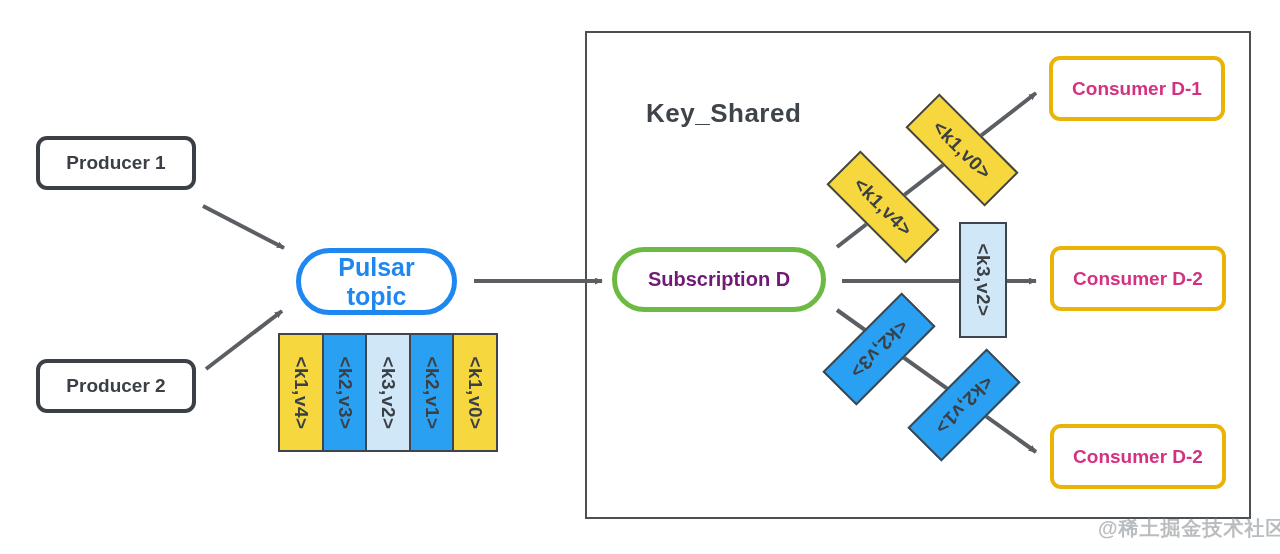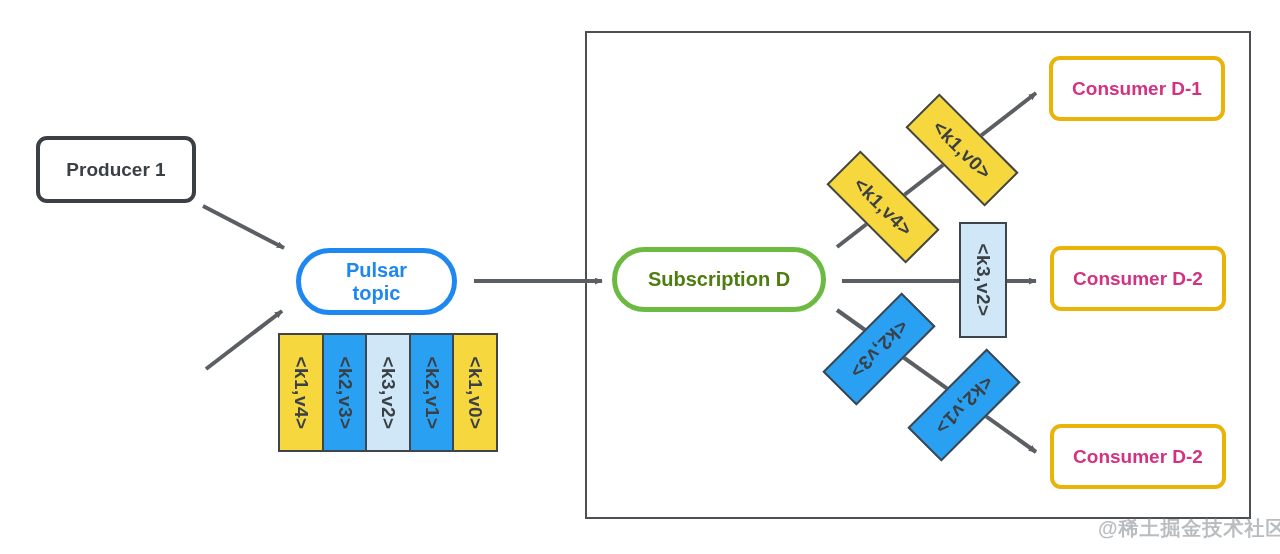--- a/index.html
+++ b/index.html
@@ -8,30 +8,30 @@
     font-family:"Liberation Sans",sans-serif;overflow:hidden;
   }
   svg.wires{position:absolute;left:0;top:0;z-index:1;}
 
   .node{
     position:absolute;display:flex;align-items:center;justify-content:center;
     background:#fff;box-sizing:border-box;text-align:center;z-index:2;
     font-weight:bold;
   }
   .producer{
-    width:160px;height:67px;border:4px solid #3a4046;border-radius:11px;
+    width:160px;height:54px;border:4px solid #3a4046;border-radius:11px;
     color:#3a4046;font-size:19px;
   }
   .topic-pill{
     left:296px;top:248px;width:161px;height:67px;border:5px solid #1e87f0;
-    border-radius:34px;color:#1e87f0;font-size:20px;line-height:1.15;
+    border-radius:34px;color:#1e87f0;font-size:25px;line-height:1.15;
   }
   .subscription-pill{
     left:612px;top:247px;width:214px;height:65px;border:5px solid #6cba41;
-    border-radius:33px;color:#4d7c0f;font-size:20px;
+    border-radius:33px;color:#701a75;font-size:20px;
   }
   .consumer{
     width:176px;height:65px;border:4px solid #eab308;border-radius:11px;
     color:#d43181;font-size:19px;
   }
   .keyshared-box{
     position:absolute;left:585px;top:31px;width:666px;height:488px;
     border:2.5px solid #4c5055;box-sizing:border-box;background:transparent;z-index:0;
   }
   .keyshared-title{
@@ -77,23 +77,27 @@
     </defs>
     <line x1="203" y1="206" x2="284" y2="248" stroke="#5b5f64" stroke-width="4" marker-end="url(#arw)"></line>
     <line x1="206" y1="369" x2="282" y2="311" stroke="#5b5f64" stroke-width="4" marker-end="url(#arw)"></line>
     <line x1="474" y1="281" x2="602" y2="281" stroke="#5b5f64" stroke-width="4" marker-end="url(#arw)"></line>
     <line x1="837" y1="247" x2="1036" y2="93" stroke="#5b5f64" stroke-width="4" marker-end="url(#arw)"></line>
     <line x1="842" y1="281" x2="1036" y2="281" stroke="#5b5f64" stroke-width="4" marker-end="url(#arw)"></line>
     <line x1="837" y1="310" x2="1036" y2="452" stroke="#5b5f64" stroke-width="4" marker-end="url(#arw)"></line>
   </svg>
 
   <div class="keyshared-box"></div>
+  <div class="keyshared-title">Key_Shared</div>
 
   <div class="node producer" style="left:36px;top:136px;">
     <span>Producer 1</span>
+  </div>
+  <div class="node producer" style="left:36px;top:359px;">
+    <span>Producer 2</span>
   </div>
 
   <div class="node topic-pill">
     <span>
       <span>Pulsar</span><br>
       <span>topic</span>
     </span>
   </div>
 
   <div class="queue">

